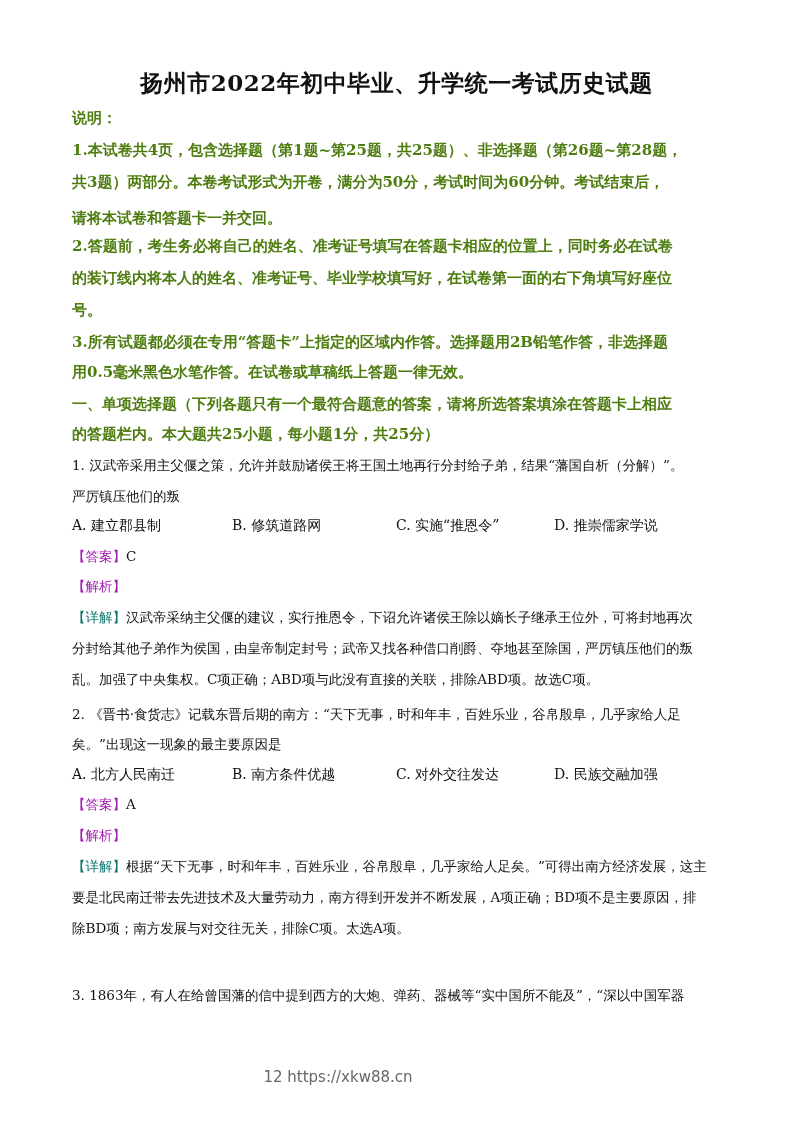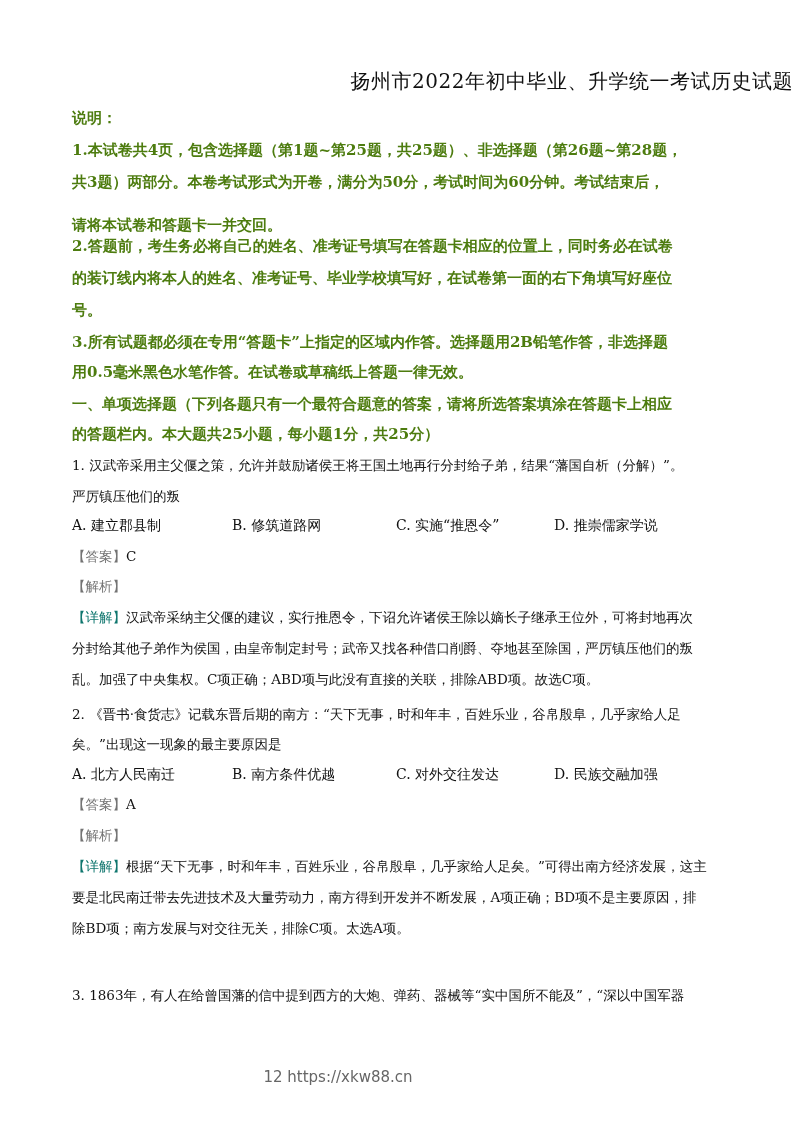--- a/index.html
+++ b/index.html
@@ -1,59 +1,59 @@
 <!DOCTYPE html>
 <html><head>
 <meta charset="utf-8">
 <style>
   html, body { margin: 0; padding: 0; background: #ffffff; }
   body { width: 793px; height: 1122px; position: relative; overflow: hidden; color: #111; }
   .page { position: absolute; left: 0; top: 0; width: 793px; height: 1122px; }
   .title {
-    position: absolute; left: 0; top: 68px; width: 793px; text-align: right;
-    font-family: "DejaVu Serif", "Liberation Serif", serif; font-weight: normal;
-    font-size: 20px; letter-spacing: 0.5px; color: #111;
+    position: absolute; left: 0; top: 68px; width: 793px; text-align: center;
+    font-family: "DejaVu Serif", "Liberation Serif", serif; font-weight: bold;
+    font-size: 23px; letter-spacing: 0.5px; color: #111;
   }
   .bold-line {
     position: absolute; left: 72px; width: 660px;
     font-family: "DejaVu Serif", "Liberation Serif", serif; font-weight: bold;
     font-size: 15px; line-height: 20px; color: #4d7c0f; white-space: nowrap;
   }
   .line {
     position: absolute; left: 72px; width: 660px;
     font-family: "DejaVu Serif", "Liberation Serif", serif;
     font-size: 13.5px; line-height: 20px; color: #111; white-space: nowrap;
   }
   .options {
     position: absolute; left: 72px; width: 660px; height: 20px;
     font-family: "DejaVu Serif", "Liberation Serif", serif; font-size: 14px; line-height: 20px;
   }
   .opt { position: absolute; top: 0; white-space: nowrap; }
   .opt-a { left: 0; }
   .opt-b { left: 160px; }
   .opt-c { left: 324px; }
   .opt-d { left: 482px; }
-  .tag { color: #737373; font-family: Liberation Serif, serif; }
+  .tag { color: #a21caf; font-family: Liberation Serif, serif; }
   .tag-dark { color: #0f766e; }
   .footer {
     position: absolute; left: 0; top: 1068px; width: 676px; text-align: center;
     font-family: "DejaVu Sans", "Liberation Sans", sans-serif; font-size: 15px; color: #666;
   }
 </style>
 </head>
 <body>
 
 <div class="page">
 
   <div class="title">扬州市2022年初中毕业、升学统一考试历史试题</div>
 
   <div class="bold-line" style="top:108px">说明：</div>
   <div class="bold-line" style="top:140px">1.本试卷共4页，包含选择题（第1题~第25题，共25题）、非选择题（第26题~第28题，</div>
   <div class="bold-line" style="top:172px">共3题）两部分。本卷考试形式为开卷，满分为50分，考试时间为60分钟。考试结束后，</div>
-  <div class="bold-line" style="top:215px">请将本试卷和答题卡一并交回。</div>
+  <div class="bold-line" style="top:208px">请将本试卷和答题卡一并交回。</div>
   <div class="bold-line" style="top:236px">2.答题前，考生务必将自己的姓名、准考证号填写在答题卡相应的位置上，同时务必在试卷</div>
   <div class="bold-line" style="top:268px">的装订线内将本人的姓名、准考证号、毕业学校填写好，在试卷第一面的右下角填写好座位</div>
   <div class="bold-line" style="top:300px">号。</div>
   <div class="bold-line" style="top:332px">3.所有试题都必须在专用“答题卡”上指定的区域内作答。选择题用2B铅笔作答，非选择题</div>
   <div class="bold-line" style="top:362px">用0.5毫米黑色水笔作答。在试卷或草稿纸上答题一律无效。</div>
 
   <div class="bold-line" style="top:394px">一、单项选择题（下列各题只有一个最符合题意的答案，请将所选答案填涂在答题卡上相应</div>
   <div class="bold-line" style="top:424px">的答题栏内。本大题共25小题，每小题1分，共25分）</div>
 
   <div class="line" style="top:455px">1. 汉武帝采用主父偃之策，允许并鼓励诸侯王将王国土地再行分封给子弟，结果“藩国自析（分解）”。</div>

